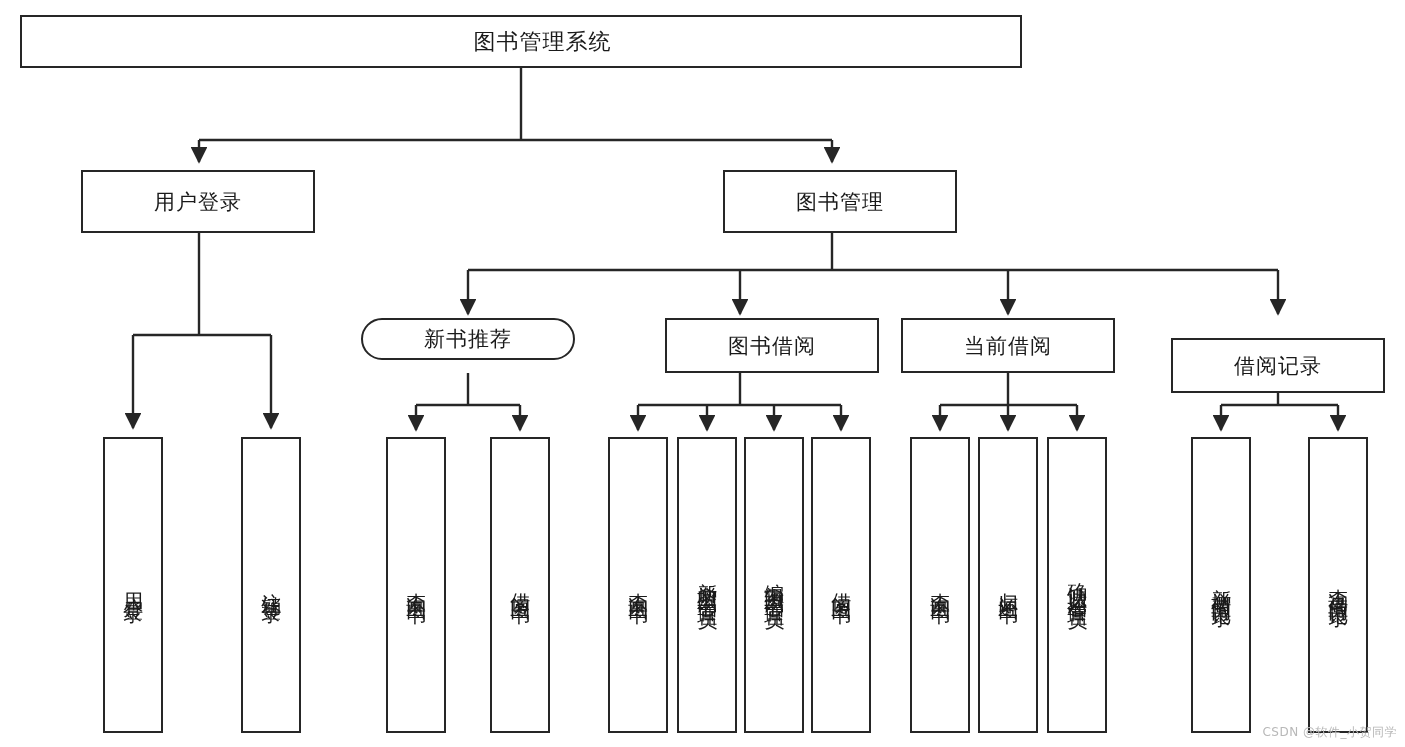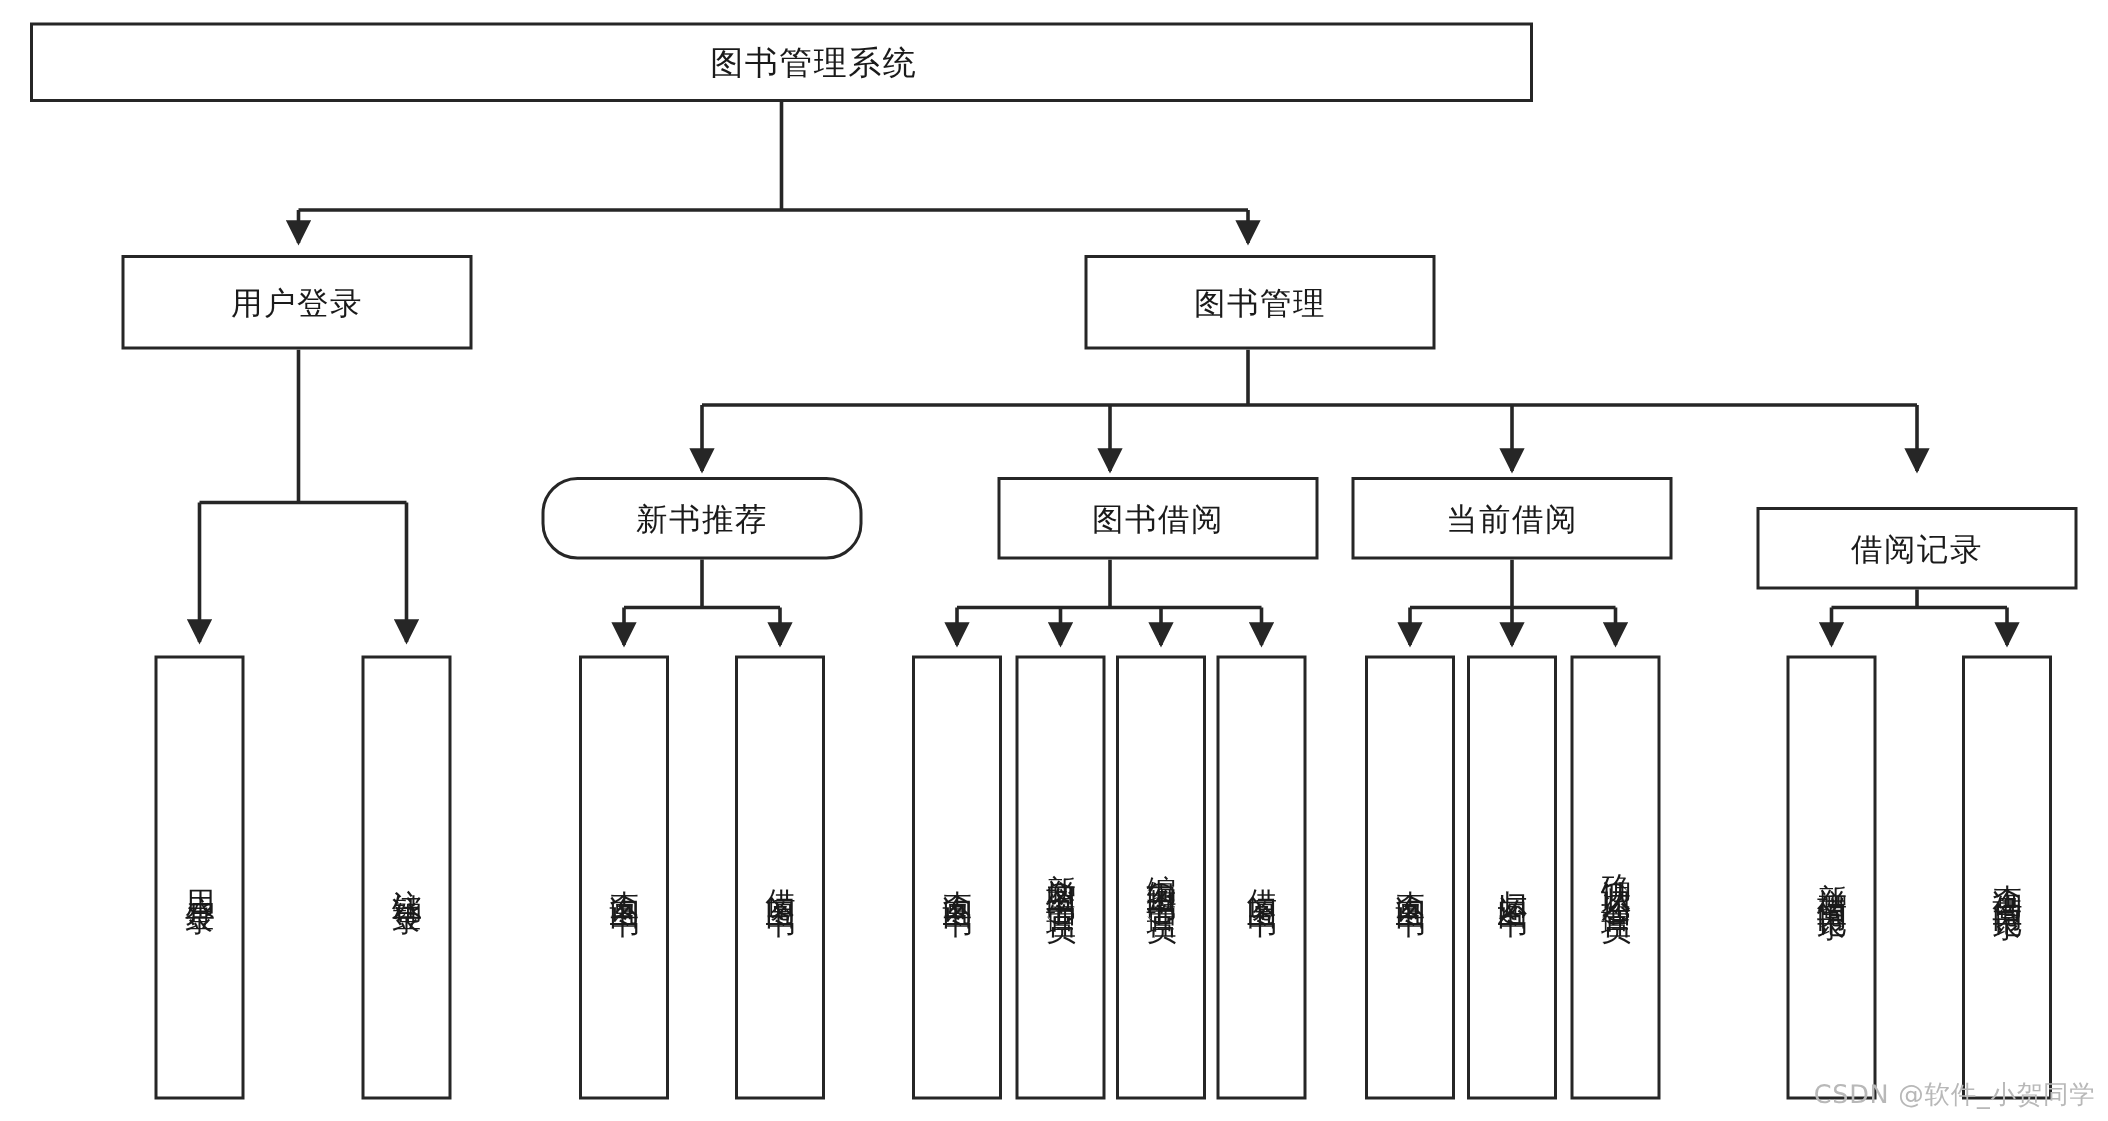--- a/index.html
+++ b/index.html
@@ -55,21 +55,21 @@
     font-size: 22px;
     padding-left: 43px;
   }
   .node .hlabel {
     white-space: nowrap;
   }
   .watermark {
     position: absolute;
     right: 8px;
     bottom: 6px;
-    font-size: 17px;
+    font-size: 12px;
     color: #b8b8b8;
     white-space: nowrap;
     letter-spacing: 0.5px;
     text-align: right;
   }
 </style>
 </head>
 <body>
 
 <div id="canvas">
@@ -128,21 +128,21 @@
     <span class="hlabel">图书管理系统</span>
   </div>
 
   <div class="node horiz" style="left:81px; top:170px; width:234px; height:63px;">
     <span class="hlabel">用户登录</span>
   </div>
   <div class="node horiz" style="left:711px; top:170px; width:234px; height:63px;margin-left:12px;">
     <span class="hlabel">图书管理</span>
   </div>
 
-  <div class="node horiz" style="left:361px; top:318px; width:214px; height:55px;border-radius:24px;">
+  <div class="node horiz" style="left:361px; top:318px; width:214px; height:42px;border-radius:24px;">
     <span class="hlabel">新书推荐</span>
   </div>
   <div class="node horiz" style="left:633px; top:318px; width:214px; height:55px;margin-left:32px;">
     <span class="hlabel">图书借阅</span>
   </div>
   <div class="node horiz" style="left:901px; top:318px; width:214px; height:55px;">
     <span class="hlabel">当前借阅</span>
   </div>
   <div class="node horiz" style="left:1171px; top:318px; width:214px; height:55px;margin-top:20px;">
     <span class="hlabel">借阅记录</span>

